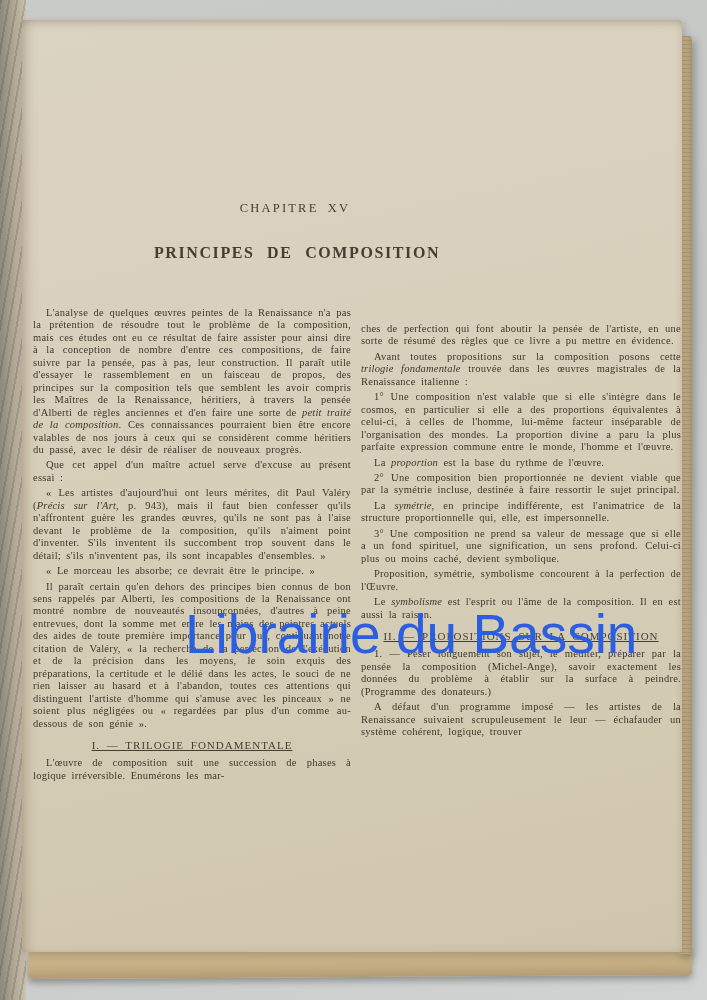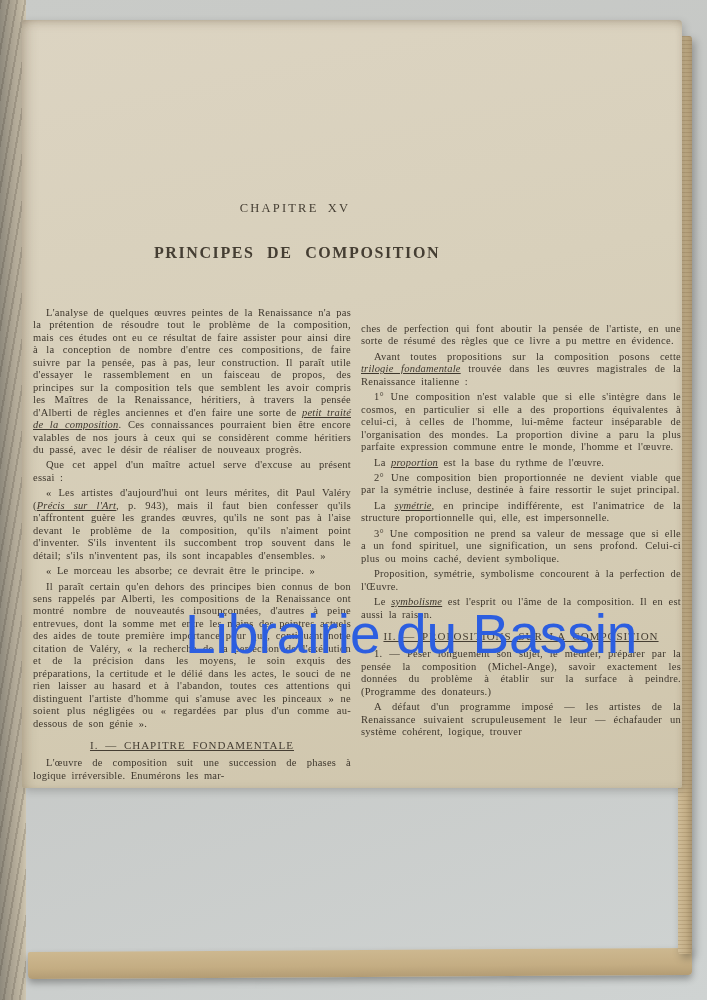--- a/index.html
+++ b/index.html
@@ -33,21 +33,21 @@
   
   .bottom-edge{
     position:absolute;left:28px;top:950px;width:664px;height:27px;
     background:linear-gradient(180deg,#cdb890 0%,#c4ad83 60%,#b39c74 100%);
     border-radius:2px 2px 4px 4px;
     transform:rotate(-0.35deg);
     box-shadow:0 4px 7px rgba(0,0,0,.3);
   }
   
   .page{
-    position:absolute;left:22px;top:20px;width:660px;height:768px;
+    position:absolute;left:22px;top:20px;width:660px;height:932px;
     background:linear-gradient(168deg,#dcd4c2 0%,#d8d0bb 38%,#d3cab2 78%,#cfc5ac 100%);
     border-radius:2px 4px 2px 2px;
     box-shadow:inset 9px 0 14px -7px rgba(95,75,52,.38),
                inset 0 8px 12px -8px rgba(95,75,52,.35),
                inset -4px 0 10px -6px rgba(95,75,52,.22),
                2px 3px 9px rgba(0,0,0,.18);
   }
   .chapter{
     position:absolute;left:0;top:181px;width:660px;text-align:center;
     transform:translateX(-57px);
@@ -65,21 +65,21 @@
     text-align:justify;color:#3e372d;
   }
   .col-left{left:11px;width:318px;}
   .col-right{left:339px;width:320px;}
   .col p{margin:0 0 3px 0;text-indent:13px;}
   .col p.noindent{text-indent:0;margin-top:16px;}
   .col .sec-heading{
     margin:9px 0 6px 0;text-align:center;text-indent:0;
     font-size:11px;letter-spacing:1px;word-spacing:3px;color:#453e33;text-decoration:underline;
   }
-  .col em{font-style:italic;letter-spacing:.2px;text-decoration:underline;}
+  .col em{font-style:italic;letter-spacing:.2px;}
   
   .watermark{
     position:absolute;left:185px;top:604px;
     font-family:"Liberation Sans", sans-serif;
     font-size:55px;line-height:1.1;white-space:nowrap;
     color:#2c5ee0;
     text-align:center;
   }
 </style>
 </head>
@@ -92,21 +92,21 @@
 
   <div class="page">
     <div class="chapter">CHAPITRE XV</div>
     <div class="title">PRINCIPES  DE  COMPOSITION</div>
     <div class="col col-left" style="color: rgb(62, 55, 45);">
         <p><span>L'analyse de quelques œuvres peintes de la Renaissance n'a pas la prétention de résoudre tout le problème de la composition, mais ces études ont eu ce résultat de faire assister pour ainsi dire à la conception de nombre d'entre ces compositions, de faire suivre par la pensée, pas à pas, leur construction. Il paraît utile d'essayer le rassemblement en un faisceau de propos, des principes sur la composition tels que semblent les avoir compris les Maîtres de la Renaissance, héritiers, à travers la pensée d'Alberti de règles anciennes et d'en faire une sorte de </span><em>petit traité de la composition</em><span>. Ces connaissances pourraient bien être encore valables de nos jours à ceux qui se considèrent comme héritiers du passé, avec le désir de réaliser de nouveaux progrès.</span></p>
         <p><span>Que cet appel d'un maître actuel serve d'excuse au présent essai :</span></p>
         <p><span>« Les artistes d'aujourd'hui ont leurs mérites, dit Paul Valéry (</span><em>Précis sur l'Art</em><span>, p. 943), mais il faut bien confesser qu'ils n'affrontent guère les grandes œuvres, qu'ils ne sont pas à l'aise devant le problème de la composition, qu'ils n'aiment point d'inventer. S'ils inventent ils succombent trop souvent dans le détail; s'ils n'inventent pas, ils sont incapables d'ensembles. »</span></p>
         <p><span>« Le morceau les absorbe; ce devrait être le principe. »</span></p>
         <p><span>Il paraît certain qu'en dehors des principes bien connus de bon sens rappelés par Alberti, les compositions de la Renaissance ont montré nombre de nouveautés insoupçonnées, d'autres à peine entrevues, dont la somme met entre les mains des peintres actuels des aides de toute première importance pour que, continuant notre citation de Valéry, « la recherche de la perfection de l'exécution et de la précision dans les moyens, le soin exquis des préparations, la certitude et le délié dans les actes, le souci de ne rien laisser au hasard et à l'abandon, toutes ces attentions qui distinguent l'artiste d'homme qui s'amuse avec les pinceaux » ne soient plus négligées ou « regardées par plus d'un comme au-dessous de son génie ».</span></p>
-        <div class="sec-heading">I. — CHAPITRE FONDAMENTALE</div>
+        <div class="sec-heading">I. — TRILOGIE FONDAMENTALE</div>
         <p><span>L'œuvre de composition suit une succession de phases à logique irréversible. Enumérons les mar-</span></p>
       </div>
     <div class="col col-right" style="color: rgb(62, 55, 45);">
         <p class="noindent"><span>ches de perfection qui font aboutir la pensée de l'artiste, en une sorte de résumé des règles que ce livre a pu mettre en évidence.</span></p>
         <p><span>Avant toutes propositions sur la composition posons cette </span><em>trilogie fondamentale</em><span> trouvée dans les œuvres magistrales de la Renaissance italienne :</span></p>
         <p><span>1° Une composition n'est valable que si elle s'intègre dans le cosmos, en particulier si elle a des proportions équivalentes à celui-ci, à celles de l'homme, lui-même facteur inséparable de l'organisation des mondes. La proportion divine a paru la plus parfaite expression commune entre le monde, l'homme et l'œuvre.</span></p>
         <p><span>La </span><em>proportion</em><span> est la base du rythme de l'œuvre.</span></p>
         <p><span>2° Une composition bien proportionnée ne devient viable que par la symétrie incluse, destinée à faire ressortir le sujet principal.</span></p>
         <p><span>La </span><em>symétrie</em><span>, en principe indifférente, est l'animatrice de la structure proportionnelle qui, elle, est impersonnelle.</span></p>
         <p><span>3° Une composition ne prend sa valeur de message que si elle a un fond spirituel, une signification, un sens profond. Celui-ci plus ou moins caché, devient symbolique.</span></p>

